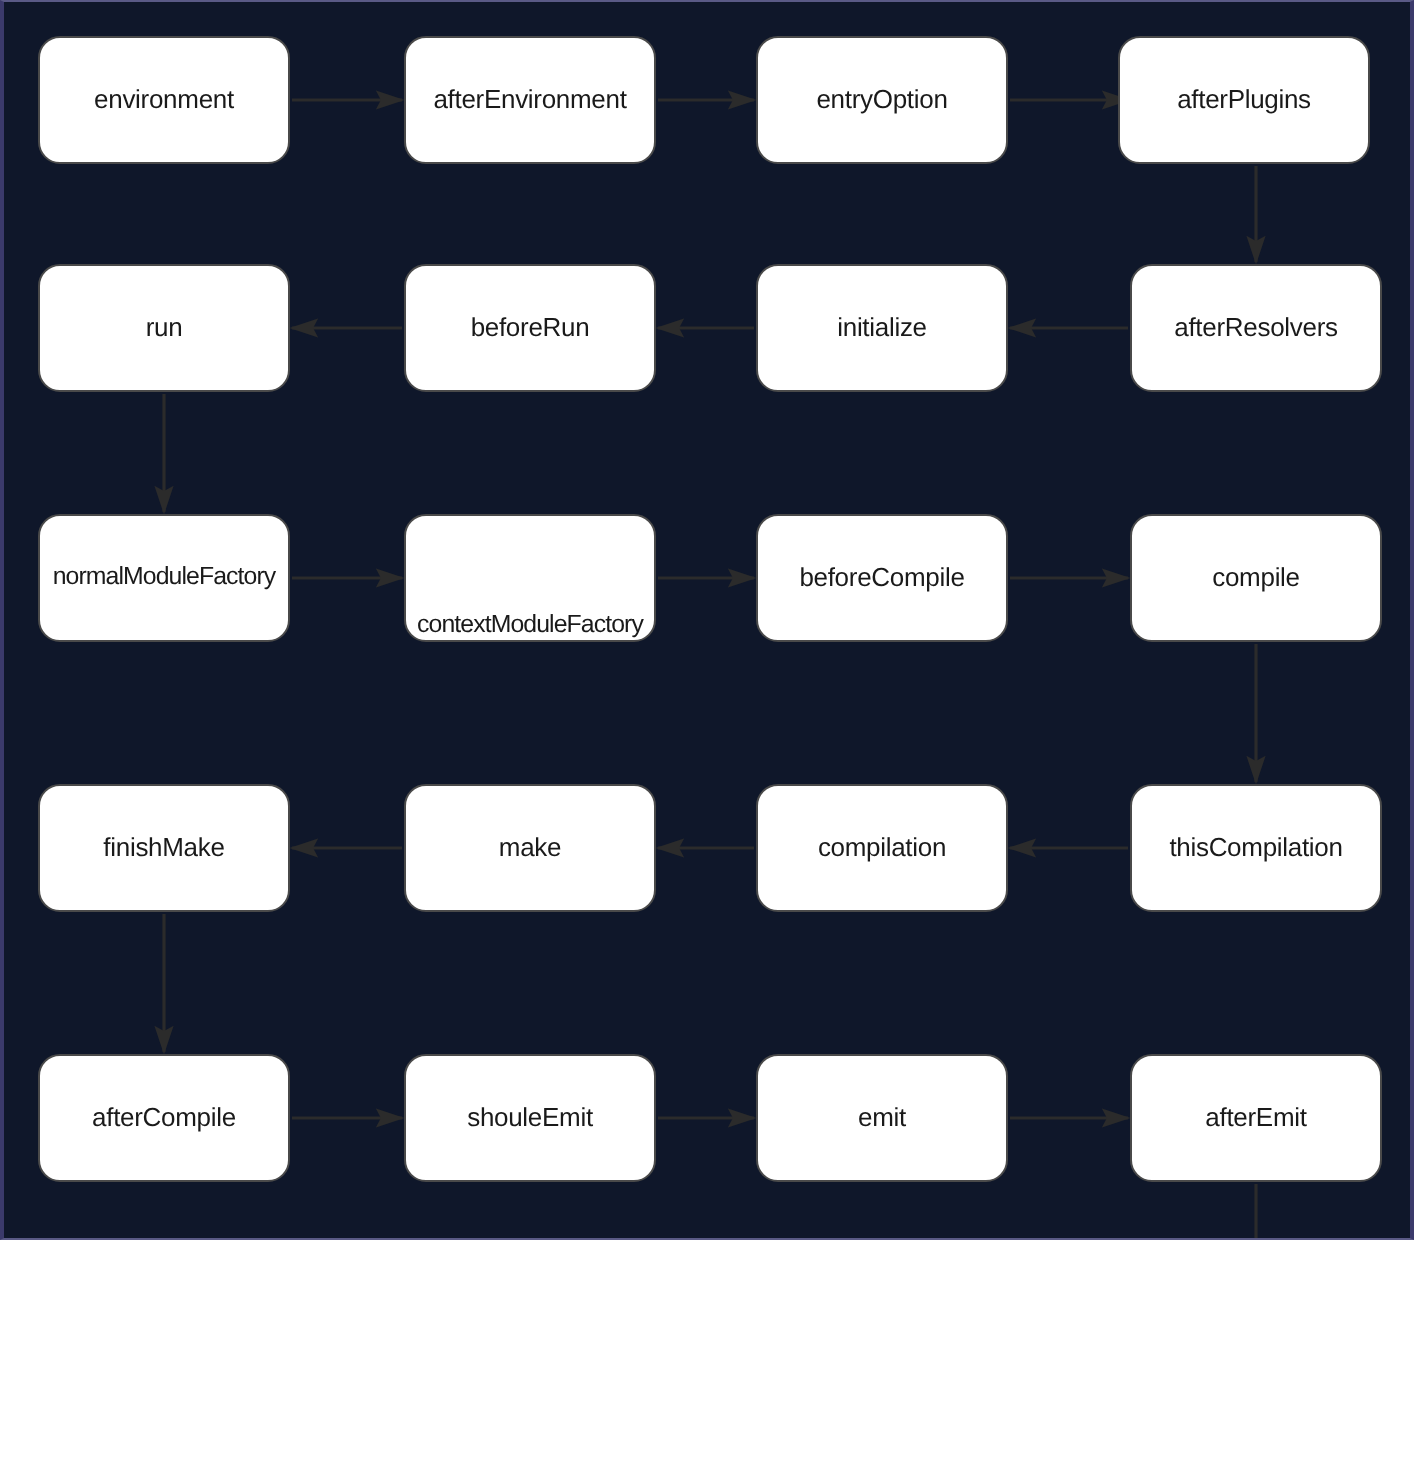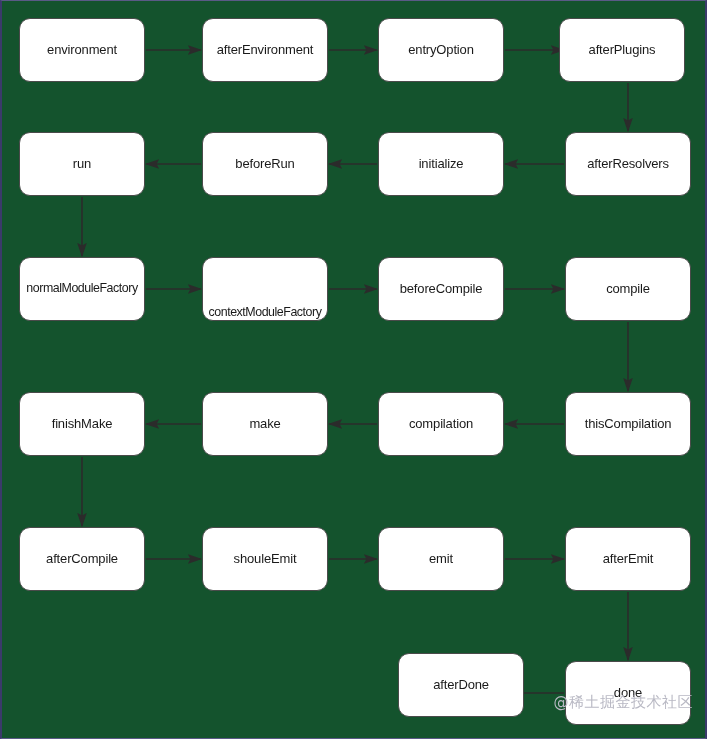--- a/index.html
+++ b/index.html
@@ -6,22 +6,22 @@
     margin: 0;
     padding: 0;
     background: #ffffff;
   }
   body {
     font-family: "Liberation Sans", sans-serif;
   }
   #canvas {
     position: relative;
     width: 707px;
-    height: 739px;
-    background: #14532d;
+    height: 620px;
+    background: #0f172a;
     box-sizing: border-box;
     border-left: 2px solid #3b3a6b;
     border-right: 2px solid #3b3a6b;
     border-top: 1px solid #5a5a86;
     border-bottom: 1px solid #5a5a86;
     overflow: hidden;
   }
   #flow-svg {
     position: absolute;
     left: 0;
@@ -162,15 +162,14 @@
         <span class="node-label">afterEmit</span>
       </div>
       <div class="node-box" style="left: 376px; top: 652px; width: 126px; height: 64px; margin-left: 20px;">
         <span class="node-label">afterDone</span>
       </div>
       <div class="node-box" style="left: 563px; top: 660px; width: 126px; height: 64px;">
         <span class="node-label">done</span>
       </div>
     </div>
 
-  <div id="watermark">@稀土掘金技术社区</div>
 
 </div>
 
 </body></html>

